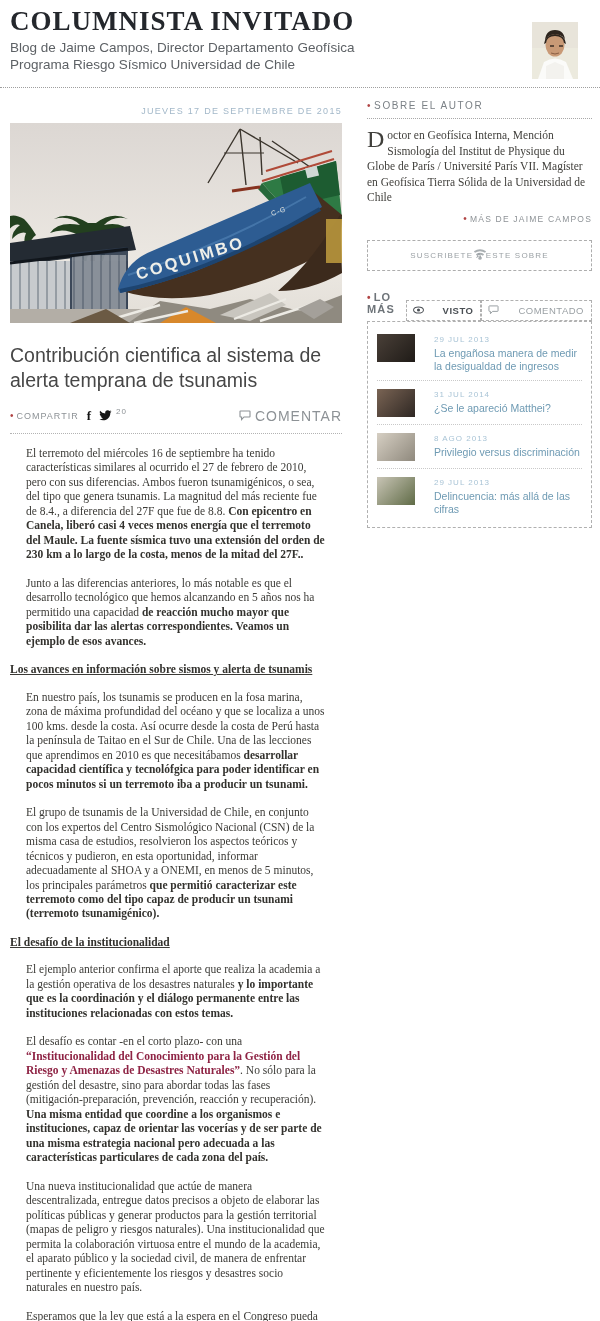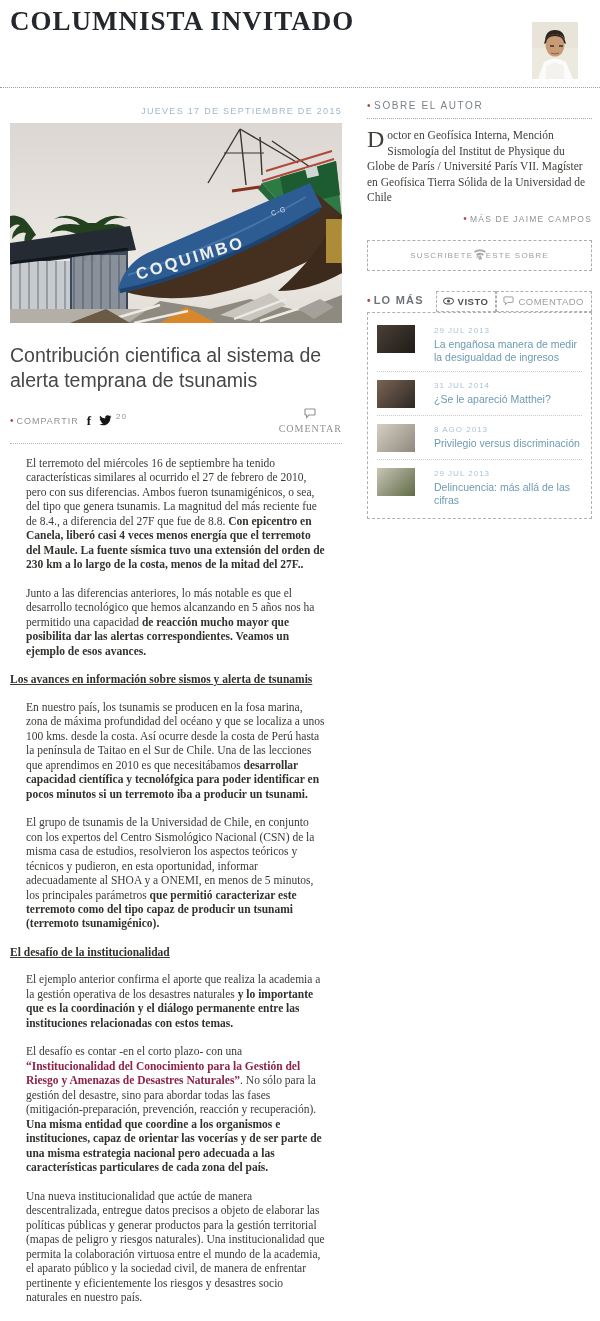--- a/index.html
+++ b/index.html
@@ -30,21 +30,21 @@
   .photo { width:332px; height:200px; display:block; }
   .post-title { margin:20px 0 12px; font-size:19.5px; font-weight:400; line-height:1.28; color:#474747; }
 
   .share-row { display:flex; align-items:center; font-size:9px; letter-spacing:1px; color:#8d9296; padding:3px 0 9px; }
   .share-row.top { border-bottom:1px dotted #b3b3b3; margin-bottom:12px; }
   .bullet-label::before { content:"\2022"; color:#b04343; margin-right:2px; font-size:10px; }
   .fb-icon { font-family:"Liberation Serif", serif; font-weight:700; font-size:13px; color:#141414; margin:0 7px 0 8px; line-height:1; }
   .tw-icon { display:inline-flex; margin-right:4px; }
   .share-count { font-size:8px; position:relative; top:-4px; color:#8d9296; }
   .comentar { margin-left:auto; display:inline-flex; align-items:center; gap:4px; background:none; border:none;
-              font-size:10px; letter-spacing:1px; color:#8d9296; cursor:pointer; font-family:Liberation Serif, serif;flex-direction:column; }
+              font-size:14px; letter-spacing:1px; color:#8d9296; cursor:pointer; font-family:Liberation Sans, sans-serif; }
 
   
   article { font-family:"Liberation Serif", serif; font-size:11.5px; line-height:1.26; color:#3b3a36; }
   article p { margin:0 16px 14px; }
   article p.h { font-weight:700; text-decoration:underline; margin:2px 0 13px; }
   article b { font-weight:700; color:#33322e; }
   article .maroon { color:#8e2344; font-weight:700; }
 
   
   .side-h { font-size:10px; letter-spacing:1.6px; color:#7b8186; padding-bottom:7px; border-bottom:1px dotted #a8a8a8; }
@@ -53,41 +53,42 @@
   .more-link { display:block; margin:7px 0 16px; text-align:right; width:100%;
                background:none; border:none; cursor:pointer; font-family:inherit;
                font-size:8.5px; letter-spacing:1.2px; color:#8d9296; }
   .subscribe { position:relative; width:100%; height:31px; border:1px dashed #adadad; background:#fff; cursor:pointer;
                font-family:inherit; font-size:8px; letter-spacing:1.2px; color:#9ba1a5; }
   .subscribe .rss-badge { position:absolute; left:50%; top:50%; transform:translate(-50%,-58%); opacity:.85; }
 
   .lomas-row { display:flex; align-items:flex-end; margin-top:20px; }
   .lomas { font-size:11px; letter-spacing:1.2px; color:#6e7479; font-weight:700; padding-bottom:6px; }
   .tabs { margin-left:auto; display:flex; }
-  .tab { display:inline-flex; align-items:center; gap:4px; border:1px dashed #b0b0b0; background:#fff; cursor:pointer;
+  .tab { display:inline-flex; align-items:center; gap:19px; border:1px dashed #b0b0b0; background:#fff; cursor:pointer;
          padding:4px 7px 4px 6px; font-family:inherit; font-size:9.5px; letter-spacing:.5px; color:#9aa0a4; }
   .tab.active { color:#4a4f54; font-weight:700; }
 
   .most-list { border:1px dashed #b0b0b0; padding:4px 9px; }
   .most-item { display:flex; gap:19px; padding:8px 0 7px; border-bottom:1px dotted #c9c9c9; cursor:pointer; }
   .most-item:last-child { border-bottom:none; }
   .thumb { flex:0 0 38px; width:38px; height:28px; }
   .most-meta { min-width:0; }
   .most-date { font-size:8px; letter-spacing:1px; color:#a9c4d6; margin:1px 0 3px; }
   .most-title { font-size:10.5px; line-height:1.25; color:#6e9ab3; }
 
   svg { display:block; }
 </style>
 </head>
 <body>
 
 <div class="page">
 
   <header>
     <h1 class="masthead">COLUMNISTA INVITADO</h1>
+    <div class="subtitle">Blog de Jaime Campos, Director Departamento Geofísica Programa Riesgo Sísmico Universidad de Chile</div>
     <div class="avatar">
       <svg width="46" height="57" viewBox="0 0 46 57">
         <rect width="46" height="57" fill="#eceade"></rect>
         <rect y="0" width="46" height="26" fill="#e8e4da"></rect>
         <path d="M6 57 L12 40 Q23 33 34 40 L41 57 Z" fill="#fbfbf9"></path>
         <path d="M14 44 L23 40 L32 44 L32 57 L14 57 Z" fill="#f3f2ee"></path>
         <ellipse cx="23" cy="23" rx="9.5" ry="11.5" fill="#c99a76"></ellipse>
         <path d="M13 20 Q13 8 23 8 Q33 8 33 20 Q33 13 23 12 Q14 13 13 20 Z" fill="#2d241d"></path>
         <path d="M12 22 q1 -9 11 -10 q10 1 11 10 l-2 -1 q-1 -7 -9 -7 q-8 0 -9 7 z" fill="#2d241d"></path>
         <path d="M18 24 h4 M27 24 h4" stroke="#3c2f26" stroke-width="1.4"></path>

